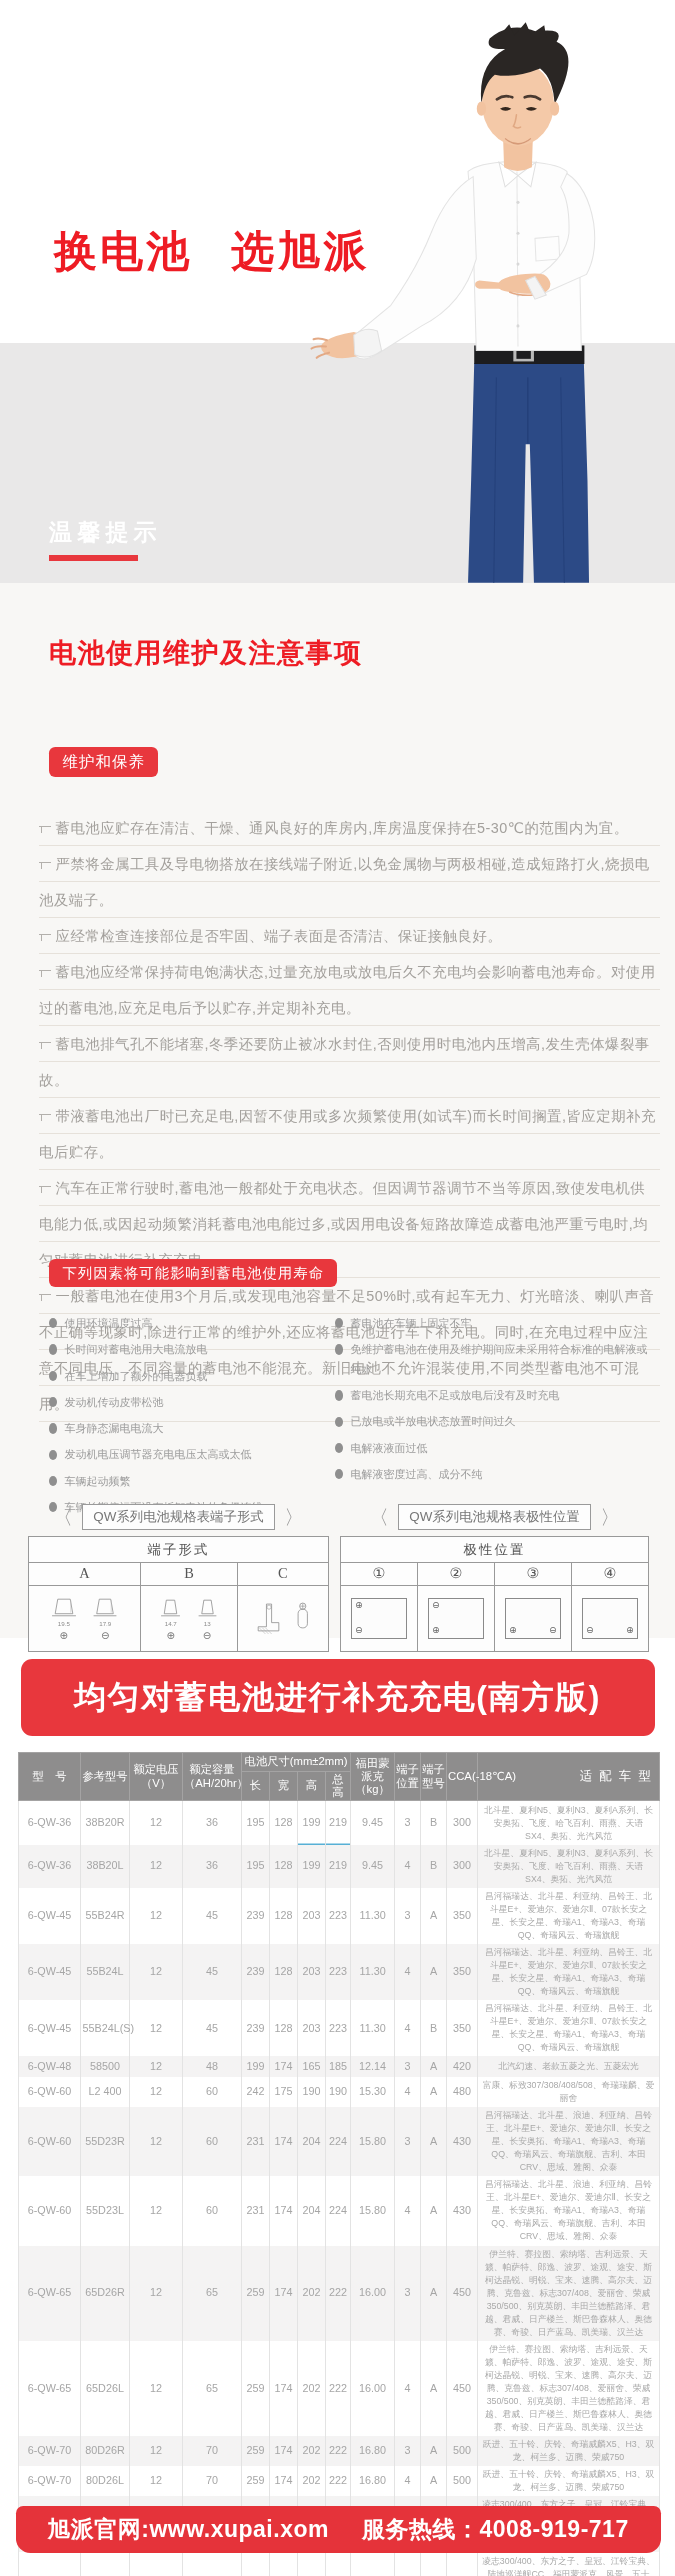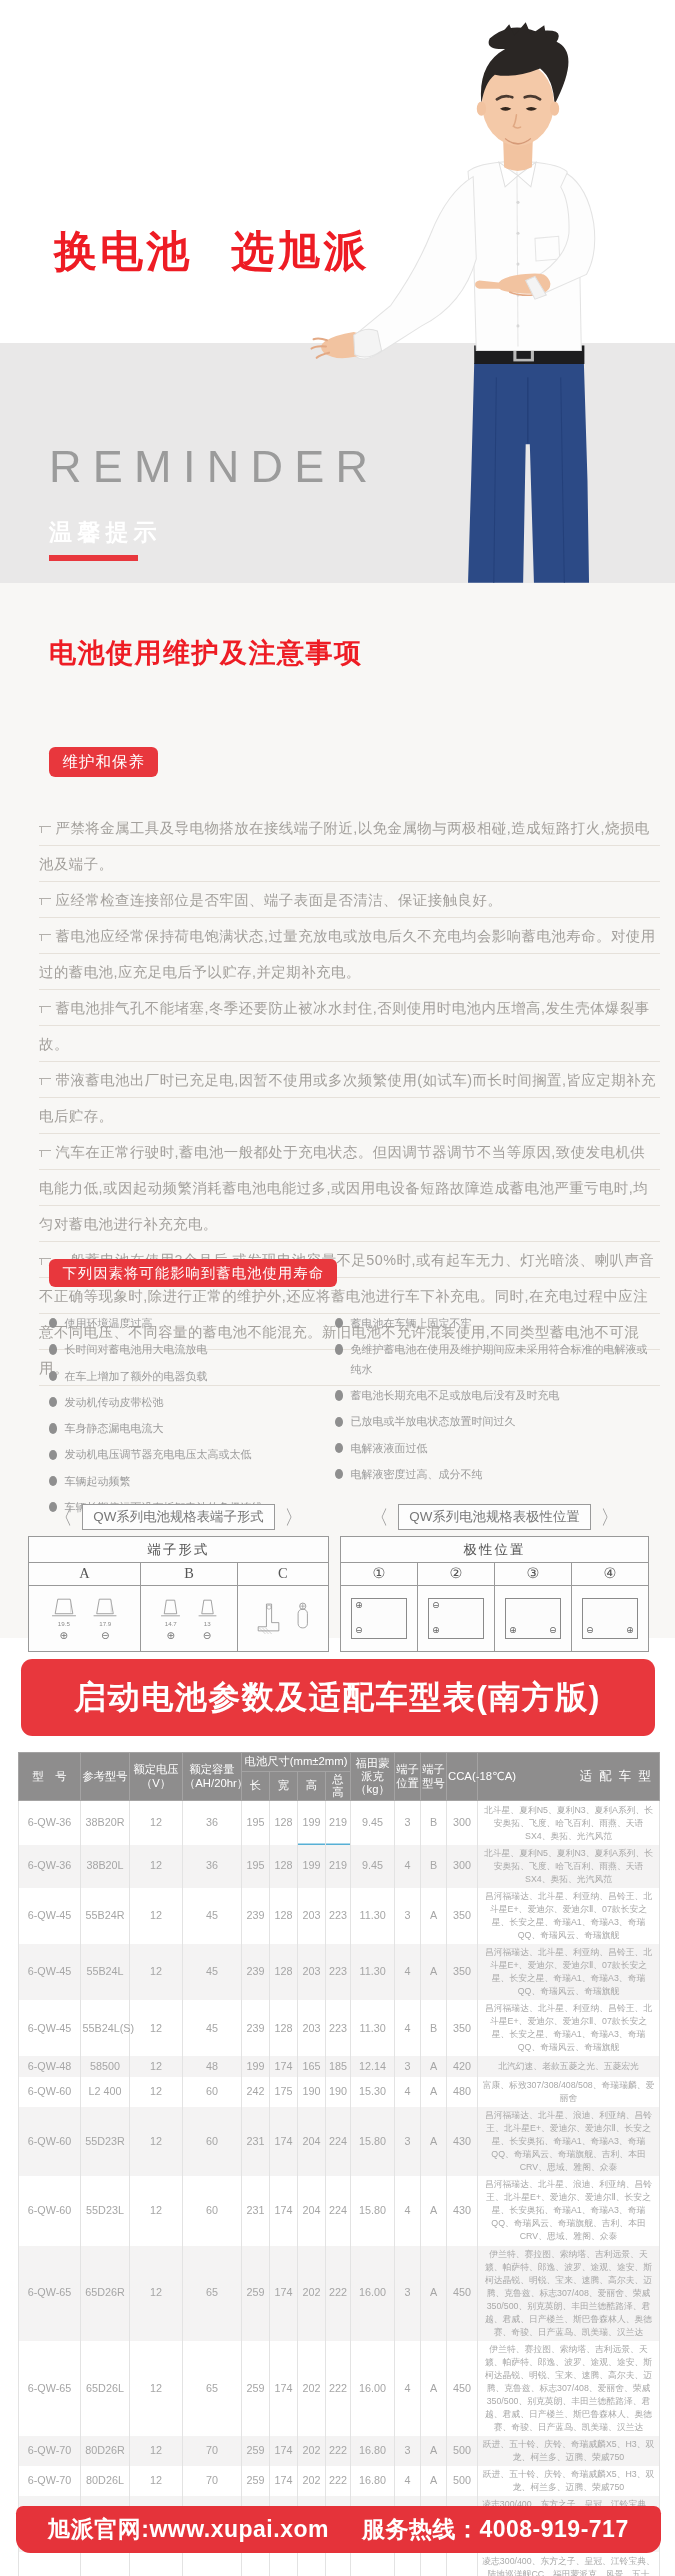--- a/index.html
+++ b/index.html
@@ -116,30 +116,30 @@
     <path d="M398,40 L420,14 L430,36 L452,10 L462,34 L488,16 L492,40" fill="#2a2624"></path>
     <ellipse cx="366" cy="178" rx="9" ry="14" fill="#f2c3a0"></ellipse>
       <ellipse cx="508" cy="178" rx="9" ry="14" fill="#f2c3a0"></ellipse>
     <path d="M396,160 Q410,150 426,156 M450,156 Q466,150 480,160" stroke="#4a3a30" stroke-width="5" fill="none" stroke-linecap="round"></path>
     <path d="M402,178 Q412,172 424,178 Q412,186 402,178 Z M452,178 Q462,172 474,178 Q462,186 452,178 Z" fill="#33261d"></path>
     <path d="M434,190 Q432,206 428,212 Q434,218 442,214" stroke="#e0a883" stroke-width="3" fill="none" stroke-linecap="round"></path>
     <path d="M412,236 Q437,256 462,236 Q452,246 437,247 Q422,246 412,236 Z" fill="#ffffff" stroke="#d69a77" stroke-width="2"></path>
   </svg>
 
   <div class="band">
-    <div class="en">REMINDER</div>
     <div class="zh">温馨提示</div>
     <div class="rule"></div>
   </div>
 
   <div class="notice">
     <div class="notice-title">电池使用维护及注意事项</div>
     <div class="tag tag1">维护和保养</div>
 
     <div class="paras">
+        <div class="para"><span class="para-icon"></span><span>蓄电池应贮存在清洁、干燥、通风良好的库房内,库房温度保持在5-30℃的范围内为宜。</span></div>
         <div class="para"><span class="para-icon"></span><span>严禁将金属工具及导电物搭放在接线端子附近,以免金属物与两极相碰,造成短路打火,烧损电池及端子。</span></div>
         <div class="para"><span class="para-icon"></span><span>应经常检查连接部位是否牢固、端子表面是否清洁、保证接触良好。</span></div>
         <div class="para"><span class="para-icon"></span><span>蓄电池应经常保持荷电饱满状态,过量充放电或放电后久不充电均会影响蓄电池寿命。对使用过的蓄电池,应充足电后予以贮存,并定期补充电。</span></div>
         <div class="para"><span class="para-icon"></span><span>蓄电池排气孔不能堵塞,冬季还要防止被冰水封住,否则使用时电池内压增高,发生壳体爆裂事故。</span></div>
         <div class="para"><span class="para-icon"></span><span>带液蓄电池出厂时已充足电,因暂不使用或多次频繁使用(如试车)而长时间搁置,皆应定期补充电后贮存。</span></div>
         <div class="para"><span class="para-icon"></span><span>汽车在正常行驶时,蓄电池一般都处于充电状态。但因调节器调节不当等原因,致使发电机供电能力低,或因起动频繁消耗蓄电池电能过多,或因用电设备短路故障造成蓄电池严重亏电时,均匀对蓄电池进行补充充电。</span></div>
         <div class="para"><span class="para-icon"></span><span>一般蓄电池在使用3个月后,或发现电池容量不足50%时,或有起车无力、灯光暗淡、喇叭声音不正确等现象时,除进行正常的维护外,还应将蓄电池进行车下补充电。同时,在充电过程中应注意不同电压、不同容量的蓄电池不能混充。新旧电池不允许混装使用,不同类型蓄电池不可混用。</span></div>
       </div>
 
     <div class="tag tag2">下列因素将可能影响到蓄电池使用寿命</div>
@@ -329,21 +329,21 @@
                   </div>
                 </td>
           </tr>
         </tbody>
           </table>
       </div>
     </div>
   </div>
 
   <div class="banner">
-    <span>启动电池参数及适配车型表(南方版)</span>
+    <span>均匀对蓄电池进行补充充电(南方版)</span>
   </div>
 
   <table class="btable">
     <colgroup>
       <col style="width:62px">
         <col style="width:49px">
         <col style="width:53px">
         <col style="width:59px">
       <col style="width:28px">
         <col style="width:28px">

